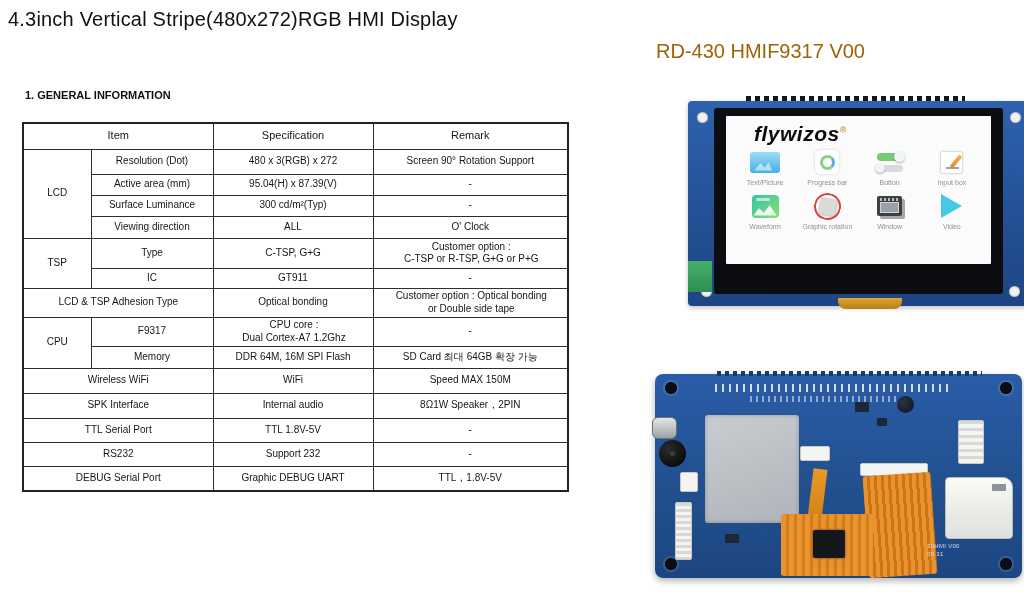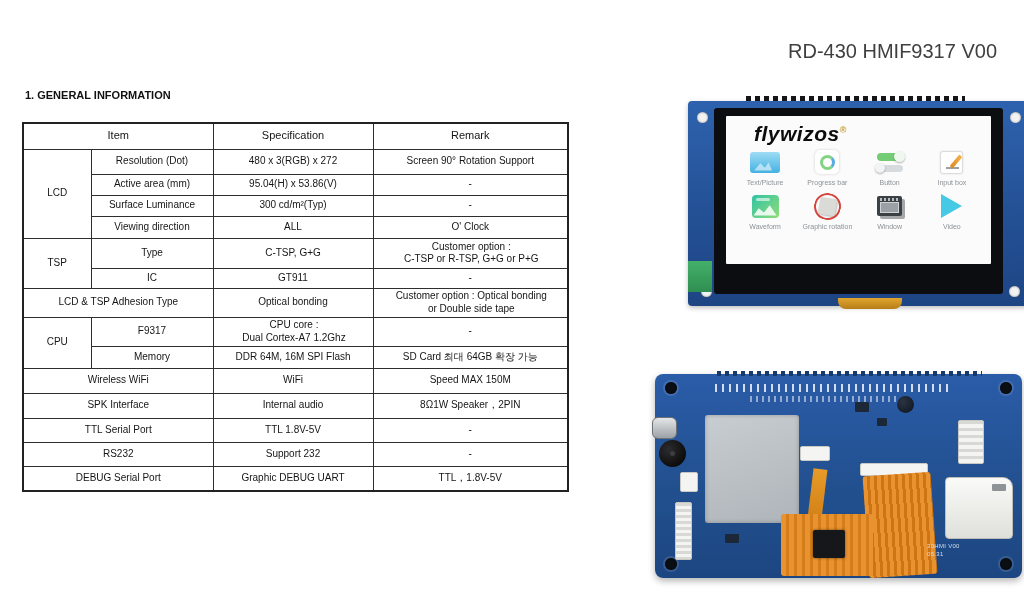--- a/index.html
+++ b/index.html
@@ -3,21 +3,21 @@
 <meta charset="utf-8">
 <style>
   * { margin:0; padding:0; box-sizing:border-box; }
   html,body { background:#ffffff; }
   body { width:1024px; height:606px; font-family:"Liberation Sans", sans-serif; position:relative; overflow:hidden; color:#1a1a1a; }
   .stage { position:absolute; left:0; top:0; width:1024px; height:606px; background:#fff; }
 
   
   .doc-title { position:absolute; left:8px; top:8px; font-size:20px; color:#111; letter-spacing:0.2px; }
   .section-heading { position:absolute; left:25px; top:89px; font-size:11px; font-weight:bold; color:#111; }
-  .product-heading { position:absolute; left:656px; top:40px; width:341px; text-align:right; font-size:20px; color:#404040; }
+  .product-heading { position:absolute; left:656px; top:40px; width:341px; text-align:left; font-size:20px; color:#a16207; }
 
   
   .spec-table { position:absolute; left:22px; top:122px; width:545px; border-collapse:collapse; table-layout:fixed; border:2px solid #222; }
   .spec-table td, .spec-table th { border:1px solid #2e2e2e; font-size:10px; font-weight:normal; text-align:center; vertical-align:middle; padding:1px 4px; color:#151515; white-space:pre-line; line-height:1.25; }
   .spec-table th { font-size:11px;margin-left:20px; }
   .left { text-align:left; padding-left:6px !important; }
   .h26{height:26px}.h25{height:25px}.h21{height:21px}.h22{height:22px}.h30{height:30px}.h20{height:20px}.h29{height:29px}.h24{height:24px}
 
   
   .dm { position:absolute; left:688px; top:96px; width:341px; height:214px; }
@@ -90,20 +90,21 @@
   .pcb-chip.b{left:222px;top:44px;width:10px;height:8px}
   .pcb-chip.c{left:168px;top:140px;width:12px;height:8px}
   .pcb-chip.d{left:70px;top:160px;width:14px;height:9px}
   .pcb-silk { position:absolute; left:272px; top:168px; font-size:6px; line-height:1.4; color:#d4ddee; letter-spacing:0.3px; }
 </style>
 </head>
 <body>
 
 <div class="stage">
 
+  <div class="doc-title">4.3inch Vertical Stripe(480x272)RGB HMI Display</div>
   <div class="section-heading">1. GENERAL INFORMATION</div>
   <div class="product-heading">RD-430 HMIF9317 V00</div>
 
   <table class="spec-table">
     <colgroup>
         <col style="width:68px">
         <col style="width:122px">
         <col style="width:160px">
         <col style="width:195px">
       </colgroup>
@@ -114,21 +115,21 @@
       <th>Remark</th>
     </tr>
     <tr class="h25">
       <td rowspan="4">LCD</td>
       <td>Resolution (Dot)</td>
       <td>480 x 3(RGB) x 272</td>
       <td>Screen 90° Rotation Support</td>
     </tr>
     <tr class="h21">
       <td>Active area (mm)</td>
-      <td>95.04(H) x 53.86(V)</td>
+      <td>95.04(H) x 87.39(V)</td>
       <td>-</td>
     </tr>
     <tr class="h21">
       <td>Surface Luminance</td>
       <td>300 cd/m²(Typ)</td>
       <td>-</td>
     </tr>
     <tr class="h22">
       <td>Viewing direction</td>
       <td>ALL</td>

